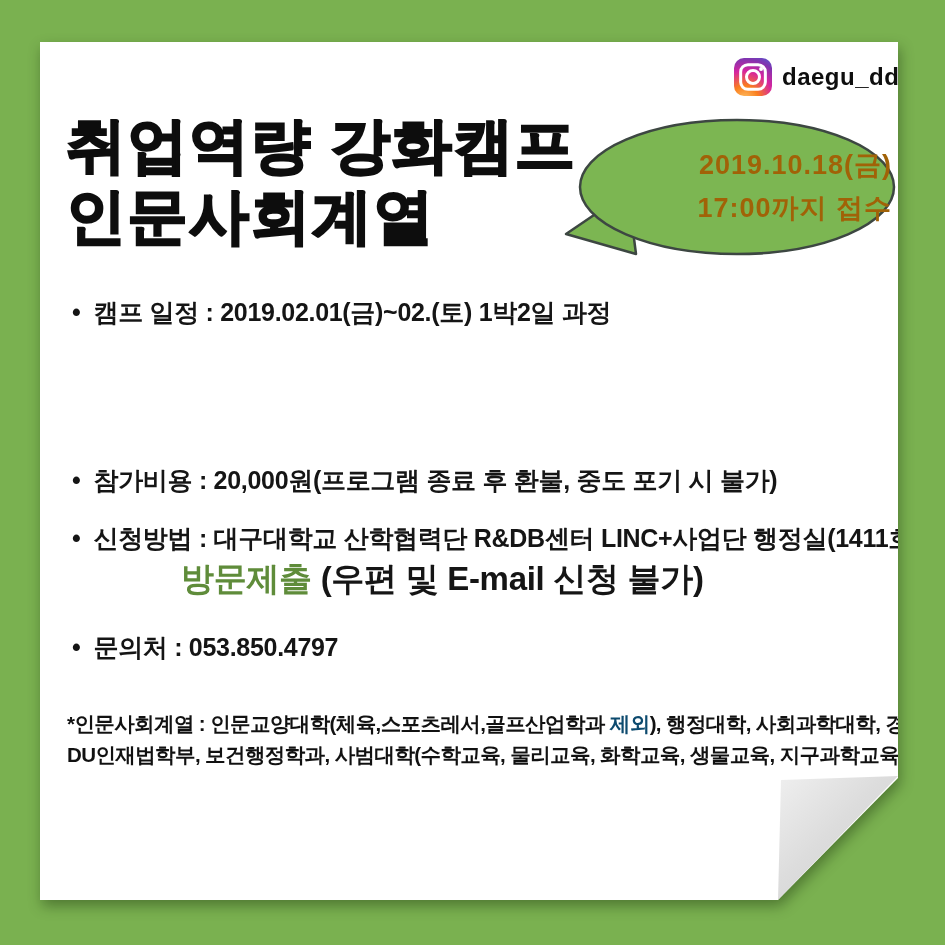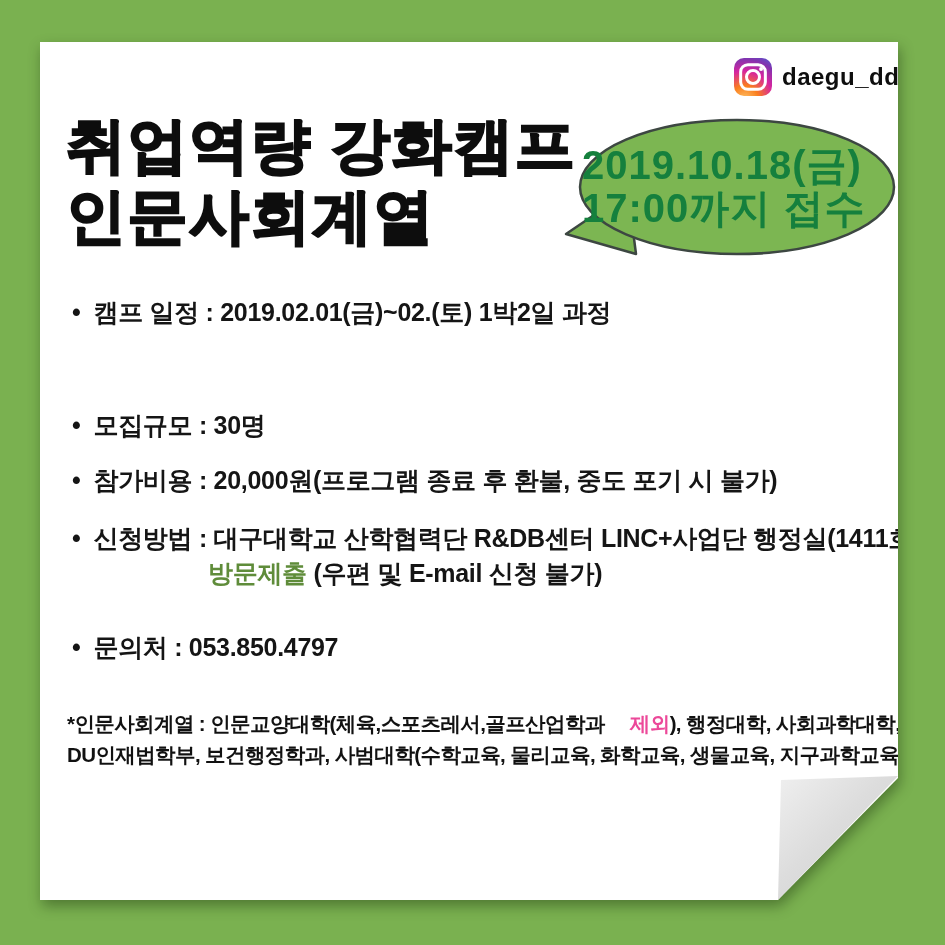--- a/index.html
+++ b/index.html
@@ -25,37 +25,37 @@
   
   .title{
     position:absolute;left:26px;top:68px;
     font-size:60px;line-height:71px;font-weight:900;color:#0d0d0d;
     letter-spacing:1.5px;-webkit-text-stroke:2.2px #0d0d0d;
   }
   
   .bubble{position:absolute;left:516px;top:72px;width:352px;height:162px;}
   .bubble svg{position:absolute;left:0;top:0;}
   .bubble-text{
-    position:absolute;left:26px;top:30px;width:310px;text-align:left;
-    font-size:40px;line-height:43px;font-weight:900;color:#15803d;letter-spacing:1px;
+    position:absolute;left:26px;top:30px;width:310px;text-align:right;
+    font-size:27px;line-height:43px;font-weight:900;color:#a16207;letter-spacing:1px;
   }
   
   .item{position:absolute;left:32px;font-size:25px;font-weight:600;color:#151515;letter-spacing:-0.3px;white-space:nowrap;}
   .item .dot{margin-right:13px;}
-  .item-cont{position:absolute;left:168px;font-size:25px;font-weight:600;color:#151515;letter-spacing:-0.3px;white-space:nowrap;}
+  .item-cont{position:absolute;left:141px;font-size:33px;font-weight:600;color:#151515;letter-spacing:-0.3px;white-space:nowrap;}
   .hl-green{color:#5f8c3a;font-weight:700;}
   .notice{
     position:absolute;left:110px;top:620px;width:660px;text-align:center;
     font-size:24.5px;font-weight:bold;color:#4c6c31;letter-spacing:-0.2px;white-space:nowrap;
   }
   .footnote{
     position:absolute;left:27px;top:667px;width:815px;
     font-size:20.5px;line-height:30.5px;font-weight:600;color:#111111;letter-spacing:-0.6px;white-space:nowrap;
   }
-  .exclude{color:#ec4899;margin-left:20px;}
+  .exclude{color:#0c4a6e;}
   
   .flap{
     position:absolute;left:738px;top:734px;width:120px;height:124px;
     background:linear-gradient(135deg,#efefef 0%,#dcdcdc 45%,#cfcfcf 100%);
     clip-path:polygon(3px 4px,100% 0,0 100%);
   }
 </style>
 </head>
 <body>
 
@@ -85,23 +85,20 @@
       </svg>
       <div class="bubble-text">
         <div>2019.10.18(금)</div>
         <div>17:00까지 접수</div>
       </div>
     </div>
 
     <div class="item" style="top:254px">
       <span class="dot">•</span><span>캠프 일정 : 2019.02.01(금)~02.(토) 1박2일 과정</span>
     </div>
-    <div class="item" style="top:367px">
-      <span class="dot">•</span><span>모집규모 : 30명</span>
-    </div>
     <div class="item" style="top:422px">
       <span class="dot">•</span><span>참가비용 : 20,000원(프로그램 종료 후 환불, 중도 포기 시 불가)</span>
     </div>
     <div class="item" style="top:480px">
       <span class="dot">•</span><span>신청방법 : 대구대학교 산학협력단 R&amp;DB센터 LINC+사업단 행정실(1411호)</span>
     </div>
     <div class="item-cont" style="top:515px">
       <span class="hl-green">방문제출</span><span> (우편 및 E-mail 신청 불가)</span>
     </div>
     <div class="item" style="top:589px">

